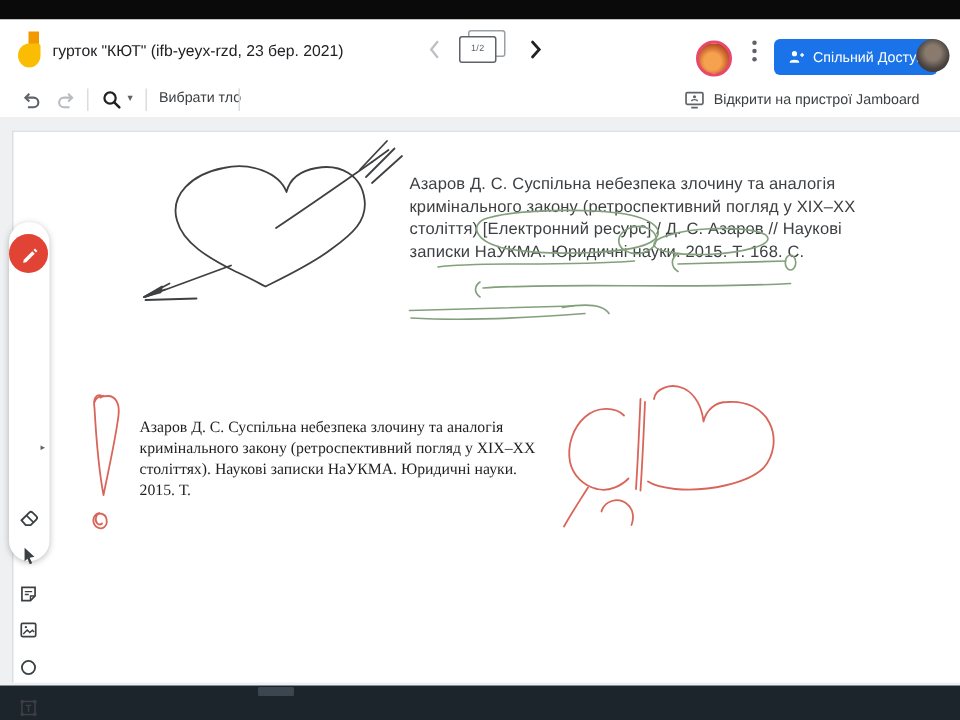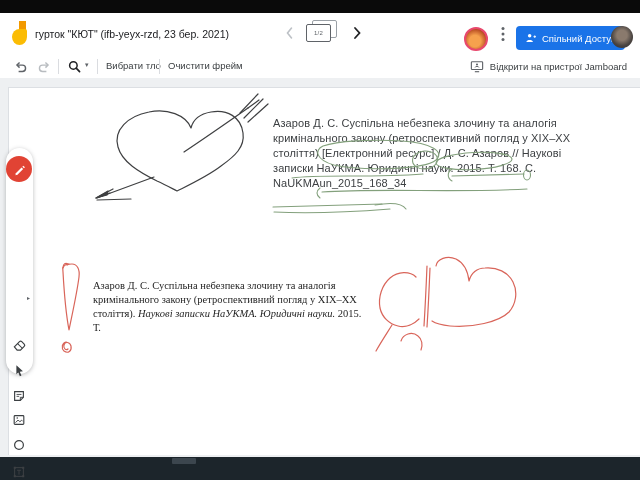--- a/index.html
+++ b/index.html
@@ -30,31 +30,31 @@
              background:#1a73e8;border:none;border-radius:4px;color:#fff;font-size:9.5px;
              font-family:"Liberation Sans",sans-serif;cursor:pointer;white-space:nowrap;}
   .avatar-photo{left:611px;top:13px;width:22px;height:22px;border-radius:50%;
                 background:radial-gradient(circle at 50% 42%, #8a7a6d 0 30%, #4a4441 62%, #2e2b29 100%);}
   
   .toolbar{left:0;top:55px;width:640px;height:23px;background:#fff;border-bottom:1px solid #e8eaed;}
   .tb-btn{top:3px;width:17px;height:17px;display:flex;align-items:center;justify-content:center;cursor:pointer;}
   .tb-divider{top:4px;width:1px;height:15px;background:#dadce0;}
   .tb-label{top:0;height:22px;line-height:22px;font-size:9.5px;color:#3c4043;cursor:pointer;white-space:nowrap;}
   .tb-caret{top:6px;font-size:7px;color:#5f6368;}
-  .open-device{right:13px;top:0;height:22px;display:flex;align-items:center;gap:6px;cursor:pointer;}
+  .open-device{right:27px;top:0;height:22px;display:flex;align-items:center;gap:6px;cursor:pointer;}
   .open-device span{font-size:9.5px;color:#3c4043;white-space:nowrap;}
   
   .canvas-region{left:0;top:78px;width:640px;height:379px;background:#eef0f2;}
   .white-canvas{left:8px;top:9px;width:632px;height:368px;background:#fff;
                 border-top:1px solid #dcdfe3;border-left:1px solid #dcdfe3;box-sizing:border-box;}
   .cit-sans{left:273px;top:116px;width:336px;font-size:11px;line-height:15px;color:#3d4043;
             letter-spacing:.1px;z-index:2;}
   .cit-serif{left:93px;top:279px;width:276px;font-family:"Liberation Serif",serif;
              font-size:10.5px;line-height:14px;color:#1f1f1f;z-index:2;}
-  .cit-serif .ital{font-style:italic;}
+  .cit-serif .ital{}
   .ink-overlay{left:0;top:0;width:640px;height:480px;z-index:3;pointer-events:none;}
   
   .palette{left:6px;top:148px;width:27px;height:226px;background:#fff;border-radius:14px;
            box-shadow:0 1px 4px rgba(60,64,67,.35);z-index:10;}
   .tool{position:absolute;left:3px;width:20px;height:20px;display:flex;align-items:center;
         justify-content:center;cursor:pointer;}
   .pen-sel{position:absolute;left:0;top:8px;width:26px;height:26px;border-radius:50%;
            background:#e14334;display:flex;align-items:center;justify-content:center;cursor:pointer;}
   .shape-caret{position:absolute;left:21px;top:146px;font-size:6px;color:#5f6368;}
   
@@ -118,21 +118,20 @@
     <div class="abs tb-btn" style="left:66px">
       <svg width="15" height="15" viewBox="0 0 16 16">
         <circle cx="6.8" cy="6.8" r="4" fill="none" stroke="#202124" stroke-width="1.6"></circle>
         <path d="M9.8 9.8 L13.4 13.4" stroke="#202124" stroke-width="1.8" stroke-linecap="round"></path>
       </svg>
     </div>
     <div class="abs tb-caret" style="left:85px">▾</div>
     <div class="abs tb-divider" style="left:97px"></div>
     <div class="abs tb-label" style="left:106px">Вибрати тло</div>
     <div class="abs tb-divider" style="left:159px"></div>
-    <div class="abs tb-label" style="left:168px">Очистити фрейм</div>
 
     <div class="abs open-device">
       <svg width="14" height="13" viewBox="0 0 16 15">
         <rect x="1.5" y="2" width="13" height="9" rx="1" fill="none" stroke="#5f6368" stroke-width="1.3"></rect>
         <circle cx="8" cy="5.2" r="1.2" fill="#5f6368"></circle>
         <path d="M5.8 8.6 c0-1.6 4.4-1.6 4.4 0" fill="none" stroke="#5f6368" stroke-width="1.1"></path>
         <path d="M5.5 13.5 h5" stroke="#5f6368" stroke-width="1.3"></path>
       </svg>
       <span>Відкрити на пристрої Jamboard</span>
     </div>
@@ -140,27 +139,26 @@
 
   <div class="abs canvas-region">
     <div class="abs white-canvas"></div>
   </div>
 
   <div class="abs cit-sans">
     <div>Азаров Д. С. Суспільна небезпека злочину та аналогія</div>
     <div>кримінального закону (ретроспективний погляд у ХІХ–ХХ</div>
     <div>століття) [Електронний ресурс] / Д. С. Азаров // Наукові</div>
     <div>записки НаУКМА. Юридичні науки. 2015. Т. 168. С.</div>
-    <div>NaUKMAun_2015_168_34</div>
   </div>
 
   <div class="abs cit-serif">
     <div>Азаров Д. С. Суспільна небезпека злочину та аналогія</div>
     <div>кримінального закону (ретроспективний погляд у ХІХ–ХХ</div>
-    <div><span>століття). </span><span class="ital">Наукові записки НаУКМА. Юридичні науки.</span><span> 2015.  Т.</span></div>
+    <div><span>століттях). </span><span class="ital">Наукові записки НаУКМА. Юридичні науки.</span><span> 2015.  Т.</span></div>
   </div>
 
   <svg class="abs ink-overlay" viewBox="0 0 640 480">
 
     <g fill="none" stroke="#3f4042" stroke-width="1.2" stroke-linecap="round" stroke-linejoin="round">
       <path d="M191,128 C186,115 167,108 149,112 C128,116 113,130 118,147 C122,162 139,172 157,181
                C166,185 173,189 177,191 C191,184 208,176 221,166 C235,156 245,147 243,133
                C241,117 227,109 211,112 C199,114 193,120 191,128"></path>
       <path d="M97,198 L154,177"></path>
       <path d="M184,152 C205,138 228,122 248,108"></path>

